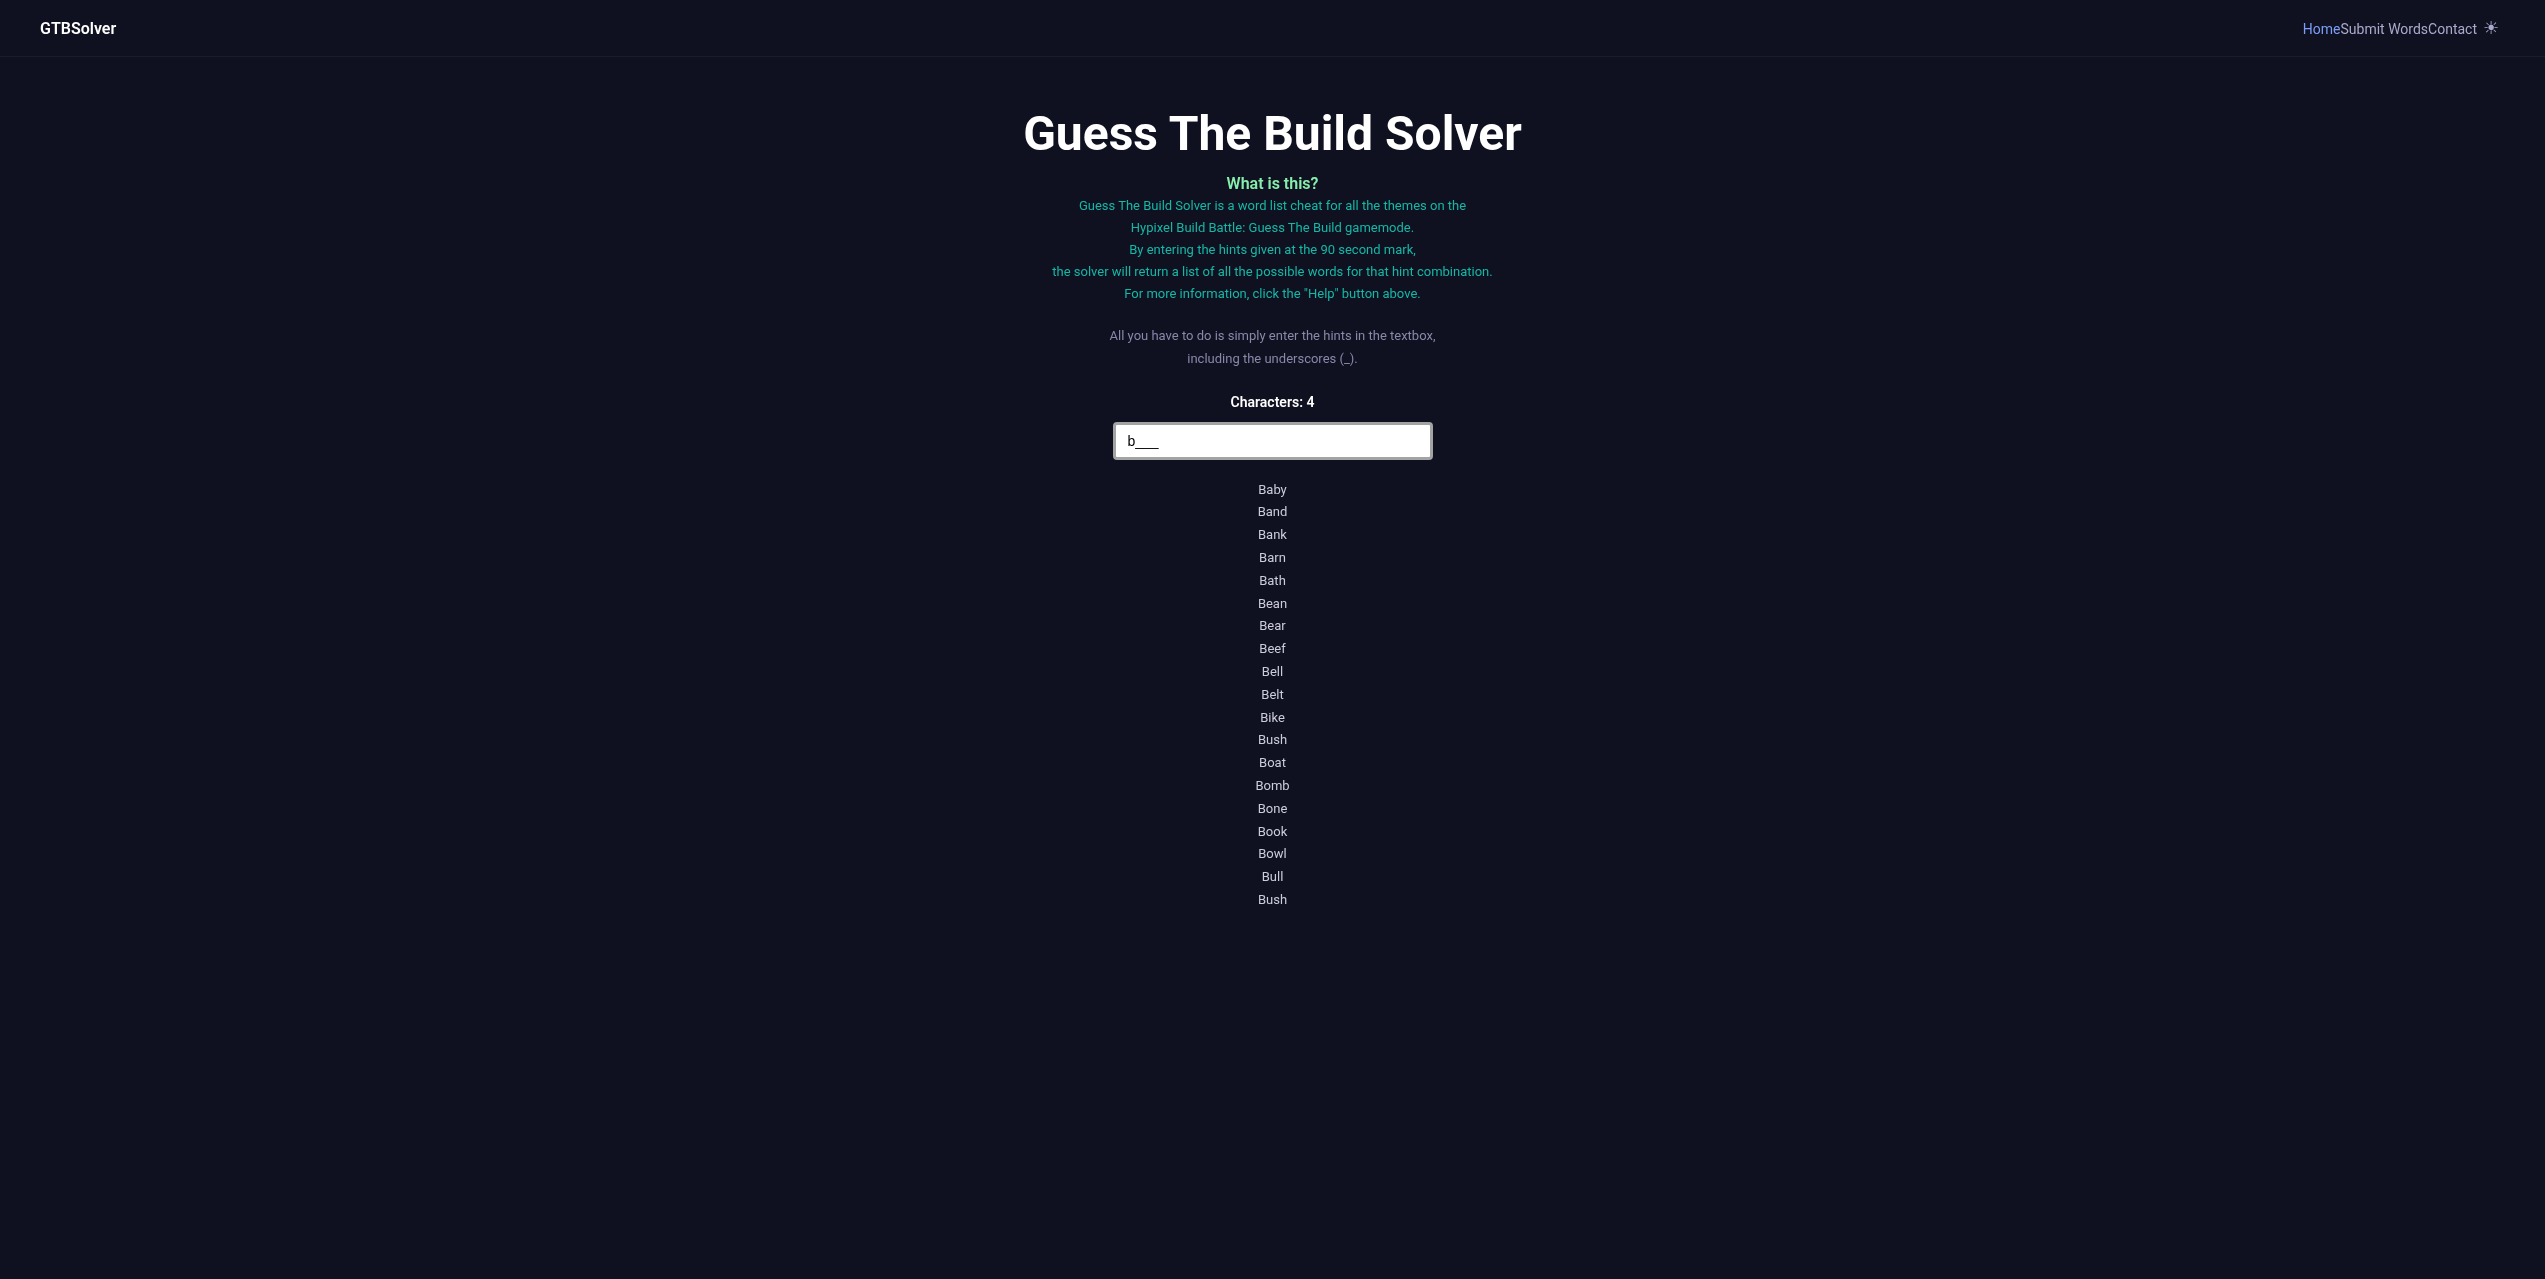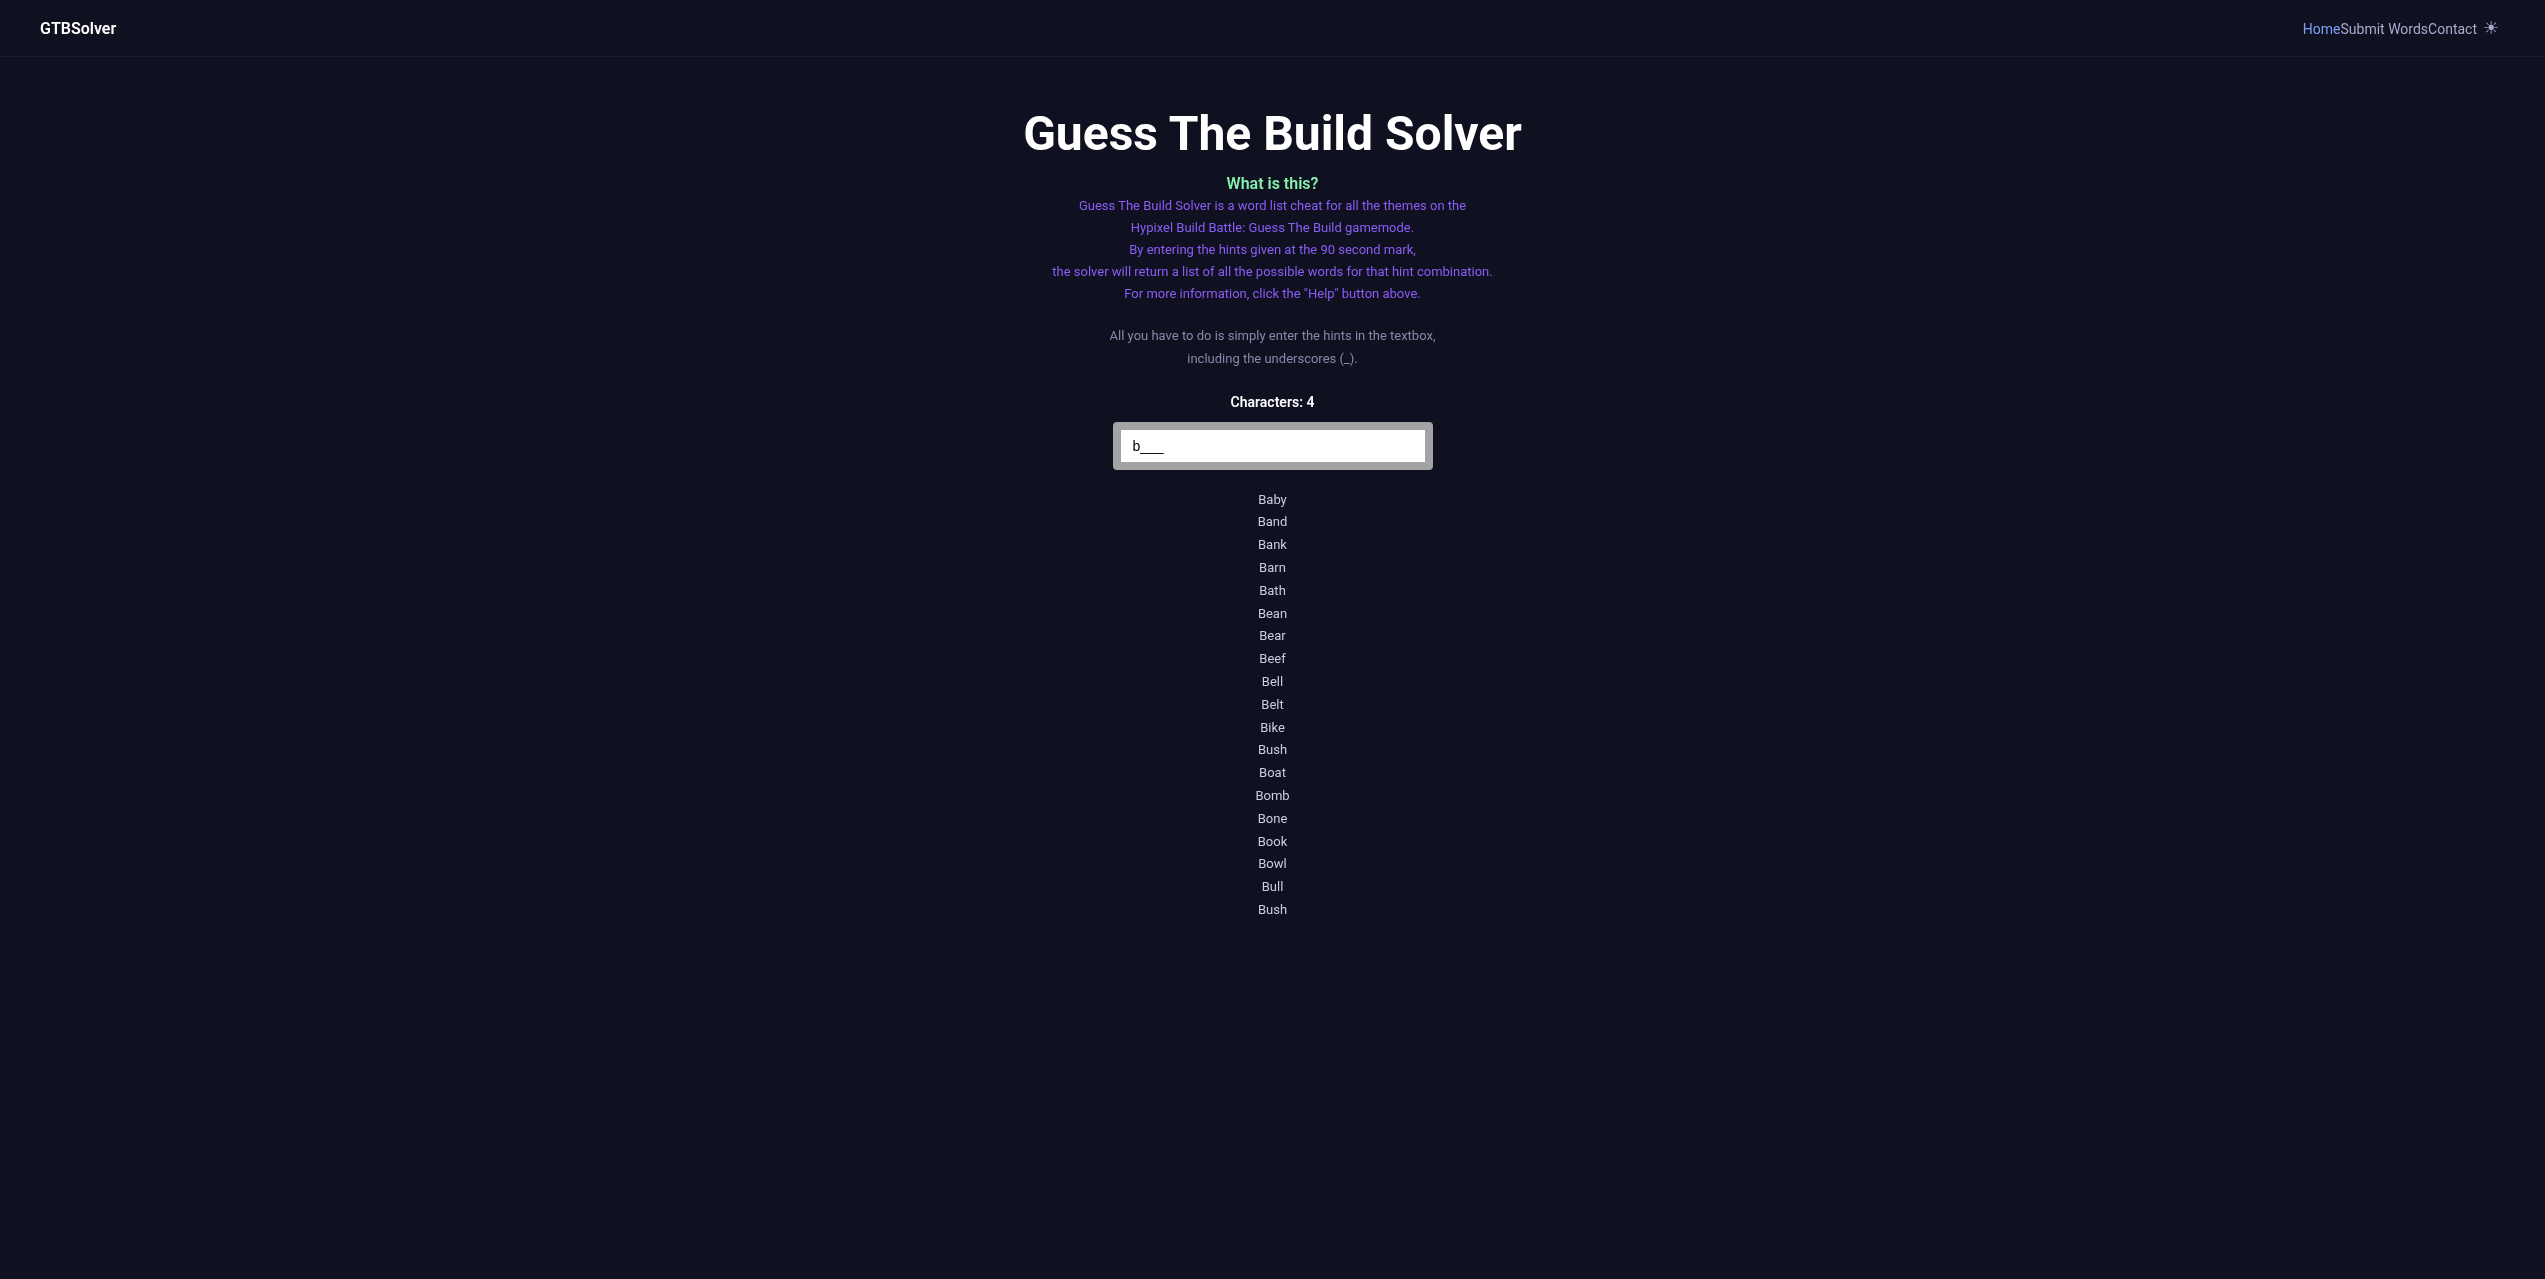--- a/index.html
+++ b/index.html
@@ -77,21 +77,21 @@
     .subtitle {
       font-size: 16px;
       font-weight: 600;
       color: #86efac;
       text-align: right;
       margin-bottom: 2px;
     }
 
     .description {
       font-size: 13px;
-      color: #8b5cf6;
+      color: #14b8a6;
       text-align: center;
       line-height: 1.7;
       max-width: 600px;
       margin-bottom: 20px;
     }
 
     .instruction {
       font-size: 13px;
       color: #8888aa;
       text-align: center;
@@ -104,21 +104,21 @@
       font-weight: 600;
       color: #ffffff;
       margin-bottom: 12px;
     }
 
     .search-input {
       width: 320px;
       padding: 8px 12px;
       background-color: #ffffff;
       color: #000000;
-      border: 8px solid #a3a3a3;
+      border: 3px solid #a3a3a3;
       border-radius: 4px;
       font-size: 14px;
       outline: none;
       margin-bottom: 20px;
     }
 
     .words-list {
       display: flex;
       flex-direction: column;
       gap: 2px;

